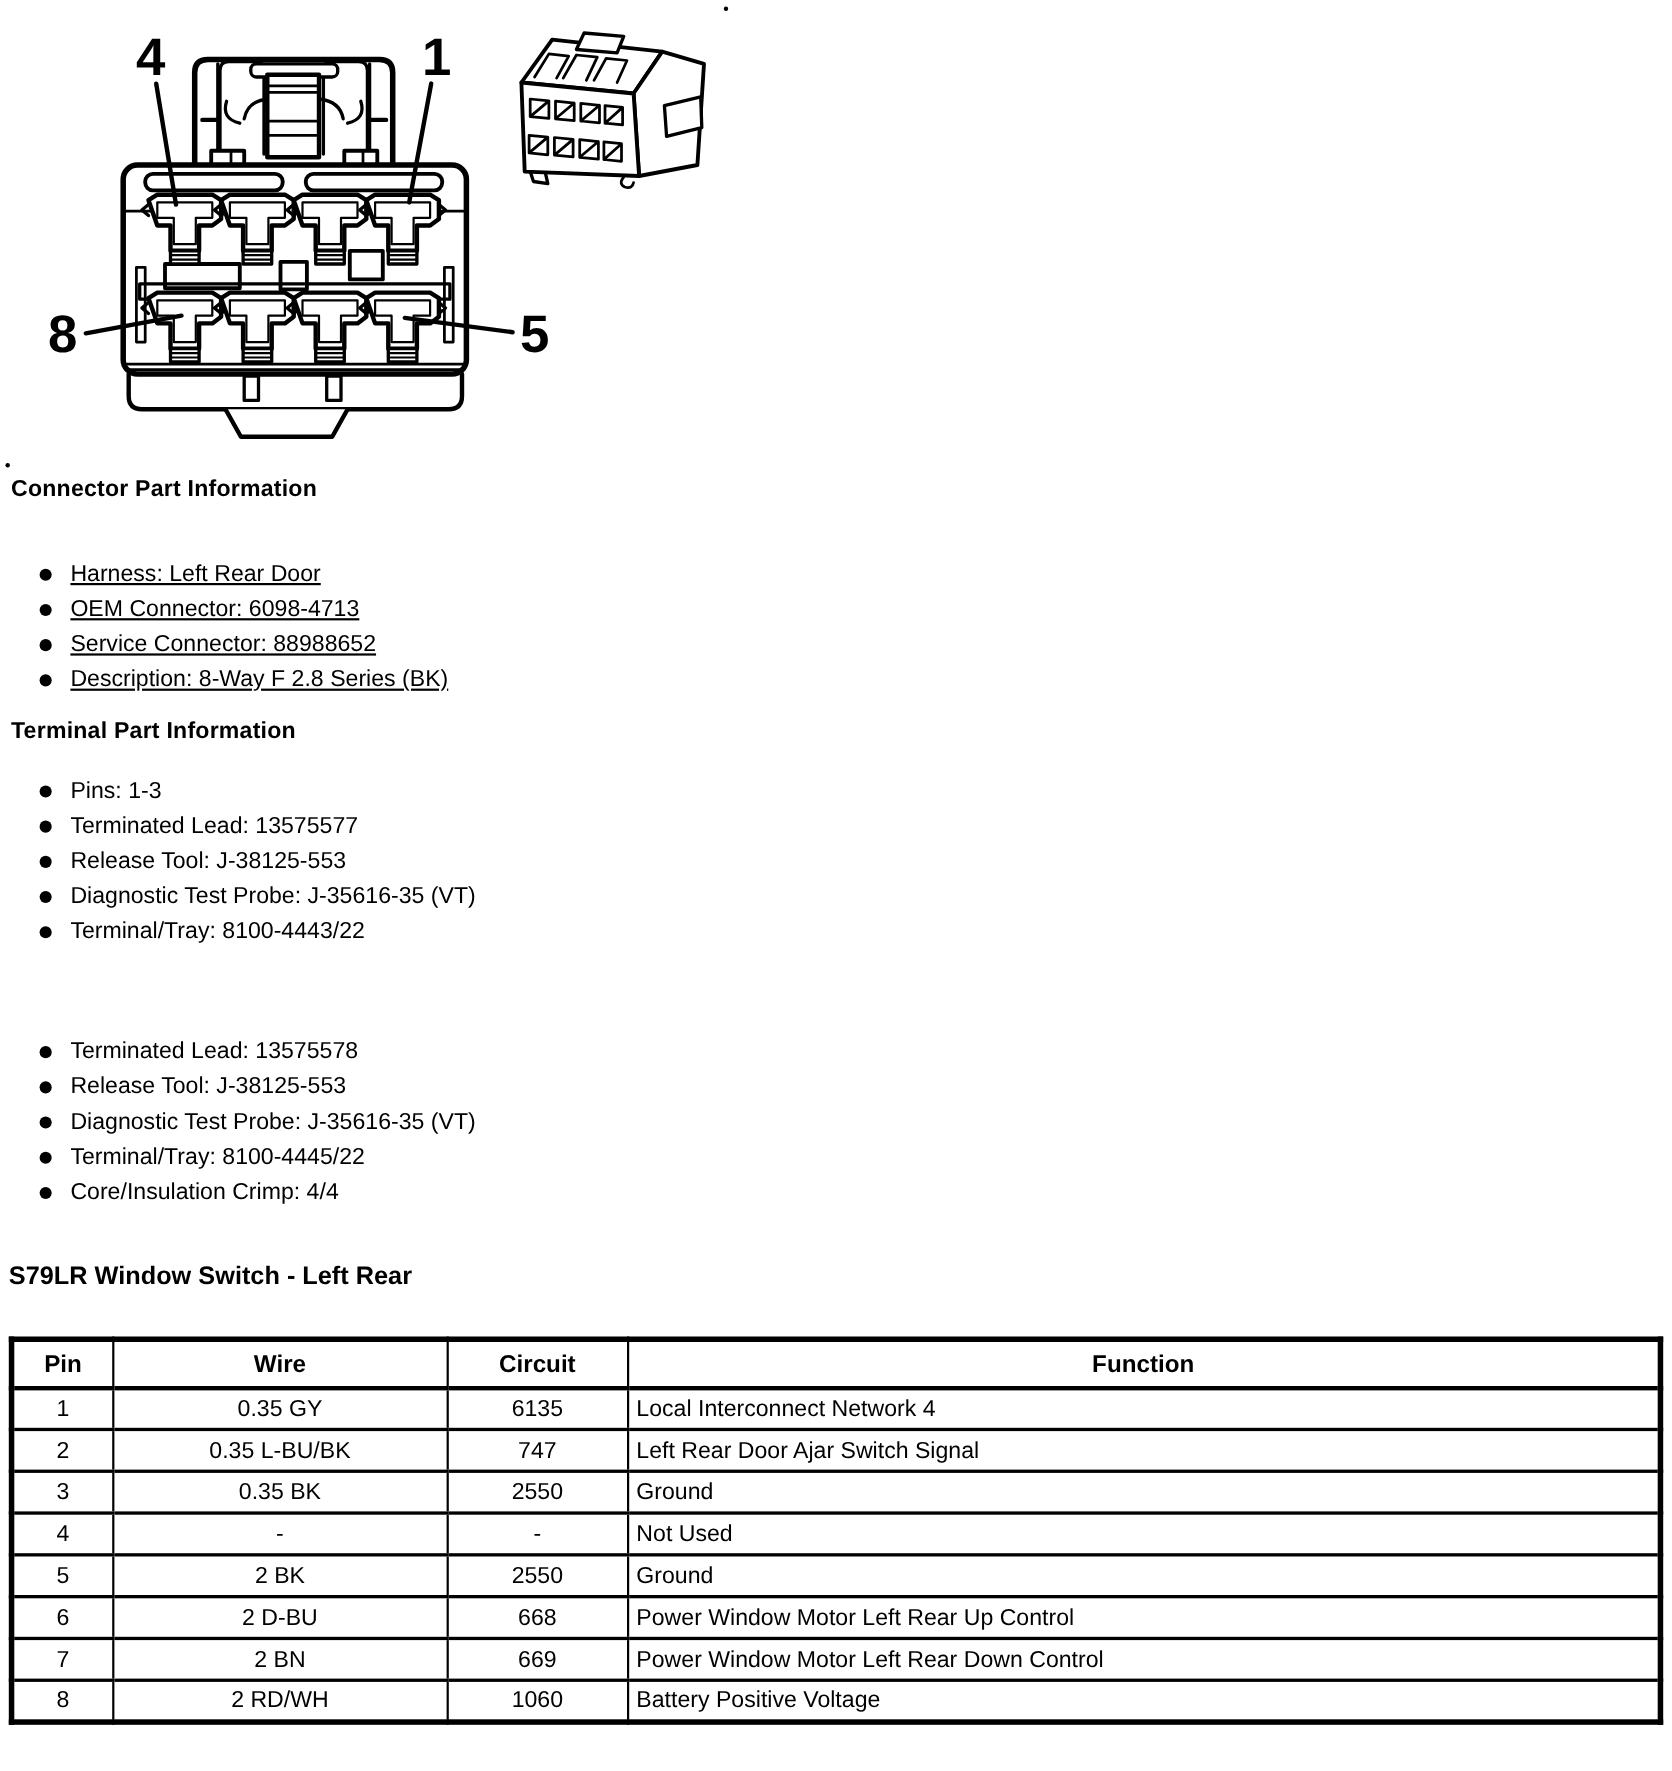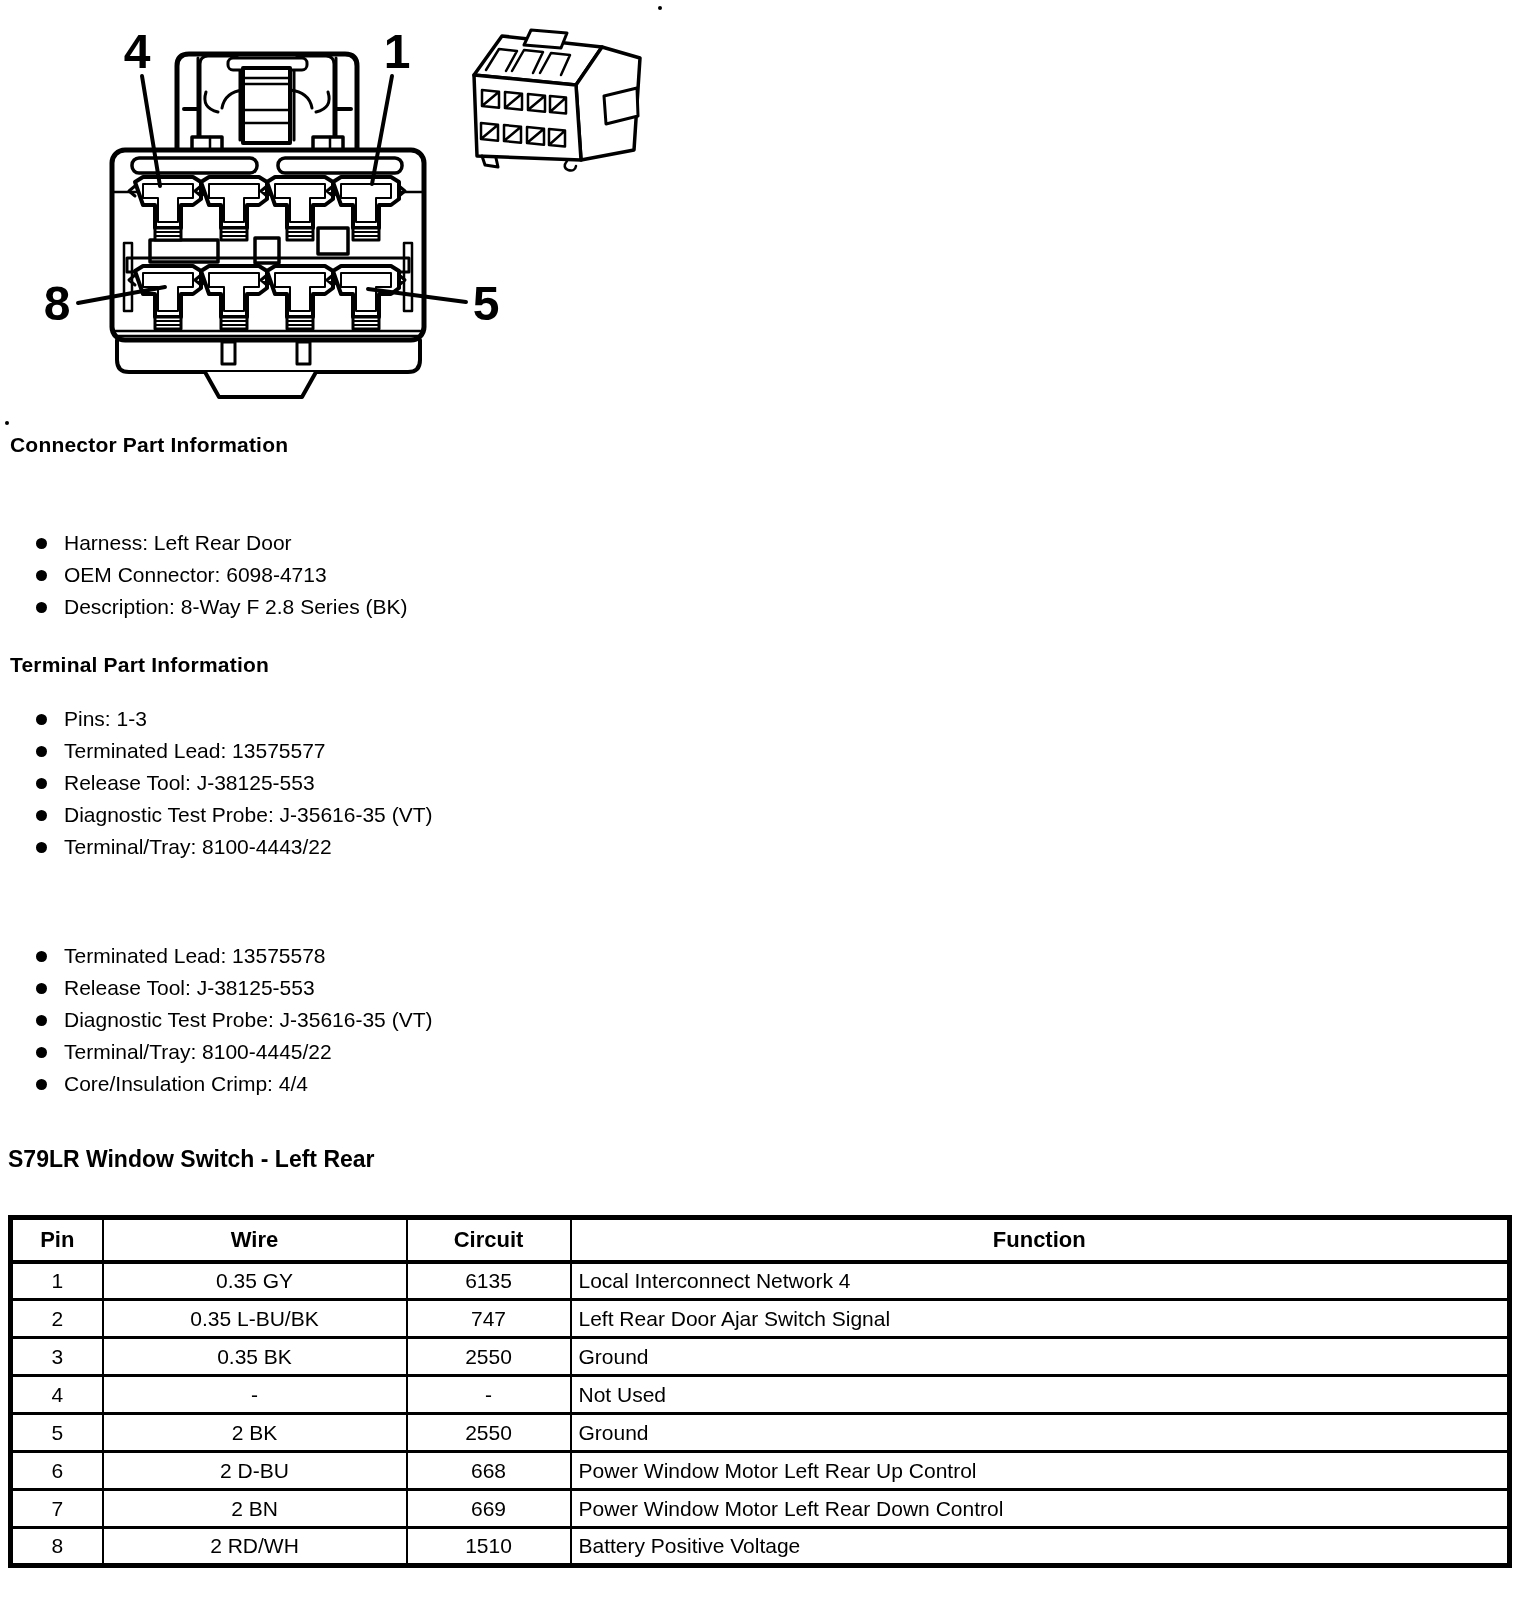--- a/index.html
+++ b/index.html
@@ -25,21 +25,21 @@
   #terminal-heading  { left:10px; top:652px; }
 
   ul.bullet-list { list-style:none; margin:0; padding:0; }
   ul.bullet-list li {
     display:flex; align-items:center; height:32px; font-size:21px; line-height:32px;
   }
   ul.bullet-list .bullet-dot {
     flex:none; width:11px; height:11px; border-radius:50%; background:#000;
     margin-left:36px; margin-right:17px;
   }
-  #connector-list { left:0; top:527px; }
+  #connector-list { left:0; top:506px;text-decoration:underline; }
   #terminal-list-1 { left:0; top:703px; }
   #terminal-list-2 { left:0; top:940px; }
 
   
   #table-title {
     left:8px; top:1146px; width:1480px; text-align:left;
     font-size:23px; font-weight:700;
   }
   #pin-table-wrap { left:8px; top:1215px; width:1504px; }
   table#pin-table {
@@ -185,20 +185,24 @@
   <li>
       <span class="bullet-dot"></span>
       <span>Harness: Left Rear Door</span>
     </li>
   <li>
       <span class="bullet-dot"></span>
       <span>OEM Connector: 6098-4713</span>
     </li>
   <li>
       <span class="bullet-dot"></span>
+      <span>Service Connector: 88988652</span>
+    </li>
+  <li>
+      <span class="bullet-dot"></span>
       <span>Description: 8-Way F 2.8 Series (BK)</span>
     </li>
 </ul>
 
 <h2 id="terminal-heading" class="abs section-heading">Terminal Part Information</h2>
 
 <ul id="terminal-list-1" class="abs bullet-list">
   <li>
       <span class="bullet-dot"></span>
       <span>Pins: 1-3</span>
@@ -301,18 +305,18 @@
       </tr>
       <tr>
         <td>7</td>
         <td>2 BN</td>
         <td>669</td>
         <td class="fn-cell">Power Window Motor Left Rear Down Control</td>
       </tr>
       <tr>
         <td>8</td>
         <td>2 RD/WH</td>
-        <td>1510</td>
+        <td>1060</td>
         <td class="fn-cell">Battery Positive Voltage</td>
       </tr>
     </tbody>
   </table>
 </div>
 
 </body></html>

